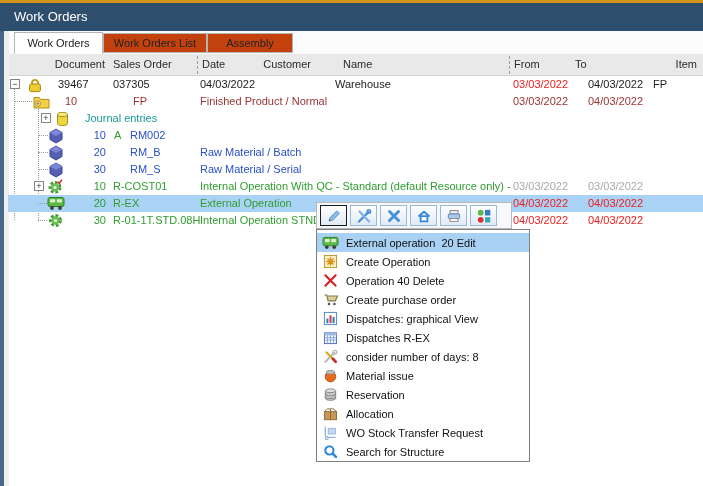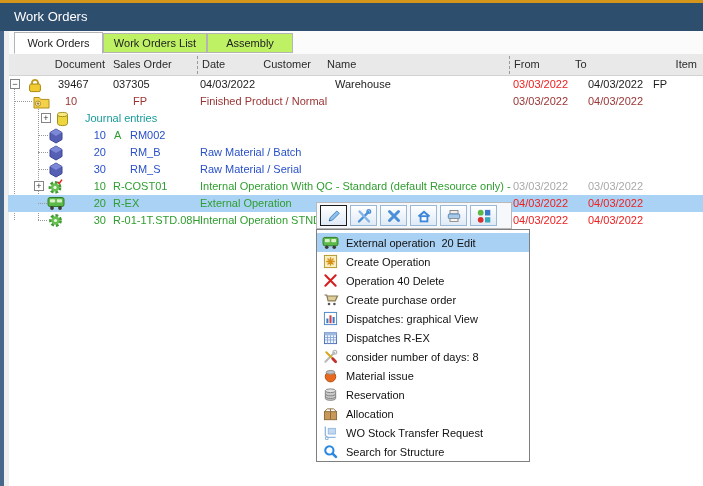--- a/index.html
+++ b/index.html
@@ -6,21 +6,21 @@
   #app{position:relative;width:703px;height:486px;overflow:hidden;background:#fff;
        font-family:"Liberation Sans",sans-serif;-webkit-font-smoothing:antialiased;}
   
   .top-stripe{position:absolute;left:0;top:0;width:703px;height:3px;background:#d3961b;}
   .titlebar{position:absolute;left:0;top:3px;width:703px;height:28px;background:#2e4e6e;}
   .titlebar .title{position:absolute;left:14px;top:0;line-height:28px;color:#fff;font-size:13px;}
   .left-border{position:absolute;left:0;top:31px;width:4px;height:455px;background:#47688b;}
   .left-pad{position:absolute;left:4px;top:31px;width:5px;height:455px;background:#efefef;}
   
   .tabstrip{position:absolute;left:9px;top:31px;width:694px;height:23px;background:#fbfbfb;}
-  .tab{position:absolute;top:2px;height:20px;background:#bef264;border:1px solid #b4b4b4;
+  .tab{position:absolute;top:2px;height:20px;background:#c2410c;border:1px solid #b4b4b4;
        box-sizing:border-box;text-align:center;font-size:11px;color:#222;line-height:18px;cursor:default;}
   .tab.active{top:1px;height:22px;background:#fff;border-bottom:1px solid #fff;line-height:20px;}
   
   .gridhead{position:absolute;left:9px;top:54px;width:694px;height:22px;background:#e9e9e9;
             border-bottom:1px solid #d2d2d2;box-sizing:border-box;font-size:11px;color:#2b2b2b;}
   .hcell{position:absolute;top:0;line-height:21px;white-space:nowrap;}
   .hsep{position:absolute;top:2px;height:18px;width:0;border-left:1px dashed #9a9a9a;}
   
   #grid{position:absolute;left:0;top:76px;width:703px;}
   .row{position:relative;height:17px;font-size:11px;}
@@ -69,21 +69,21 @@
     <div class="tab" style="left:94px;width:104px;">Work Orders List</div>
     <div class="tab" style="left:198px;width:86px;">Assembly</div>
   </div>
 
   <div class="gridhead">
     <span class="hcell" style="left:31px;width:65px;text-align:right;">Document</span>
     <span class="hcell" style="left:104px;">Sales Order</span>
     <span class="hsep" style="left:188px;"></span>
     <span class="hcell" style="left:193px;">Date</span>
     <span class="hcell" style="left:212px;width:90px;text-align:right;">Customer</span>
-    <span class="hcell" style="left:318px;text-align:right;">Name</span>
+    <span class="hcell" style="left:334px;text-align:right;">Name</span>
     <span class="hsep" style="left:500px;"></span>
     <span class="hcell" style="left:505px;">From</span>
     <span class="hcell" style="left:566px;">To</span>
     <span class="hcell" style="left:621px;width:67px;text-align:right;">Item</span>
   </div>
 
   <div class="guide" style="left:14px;top:88px;height:132px;"></div>
   <div class="guide" style="left:38px;top:104px;height:116px;"></div>
 
   <div id="grid">

